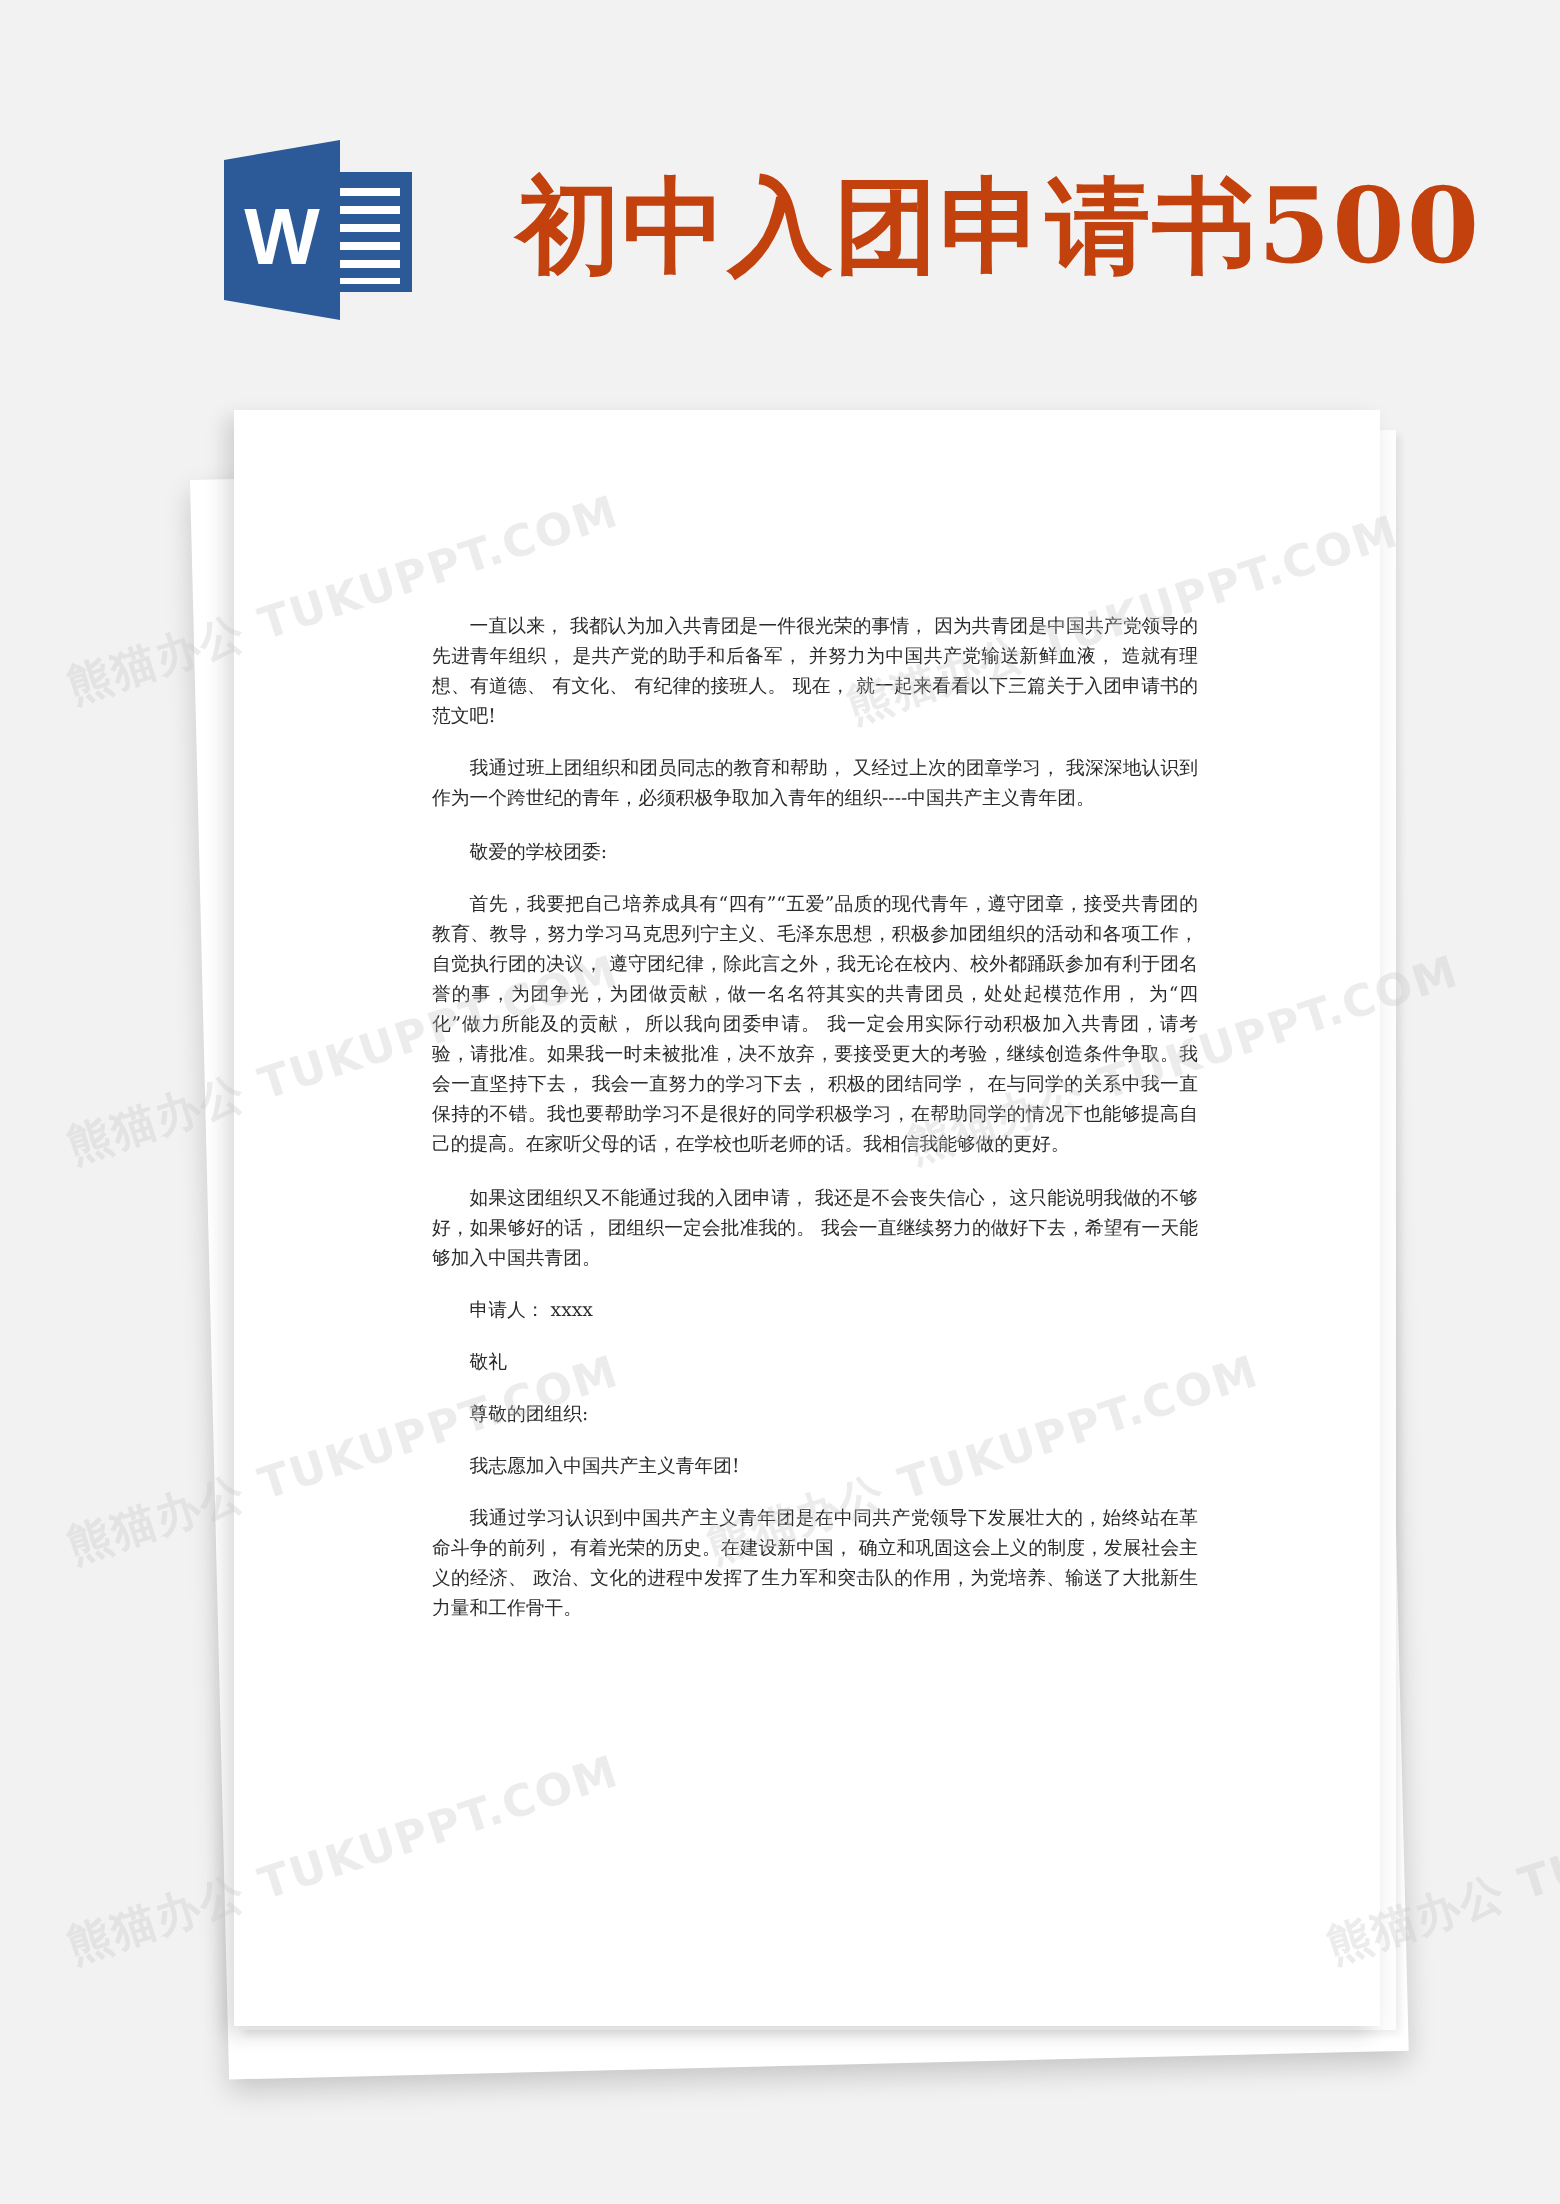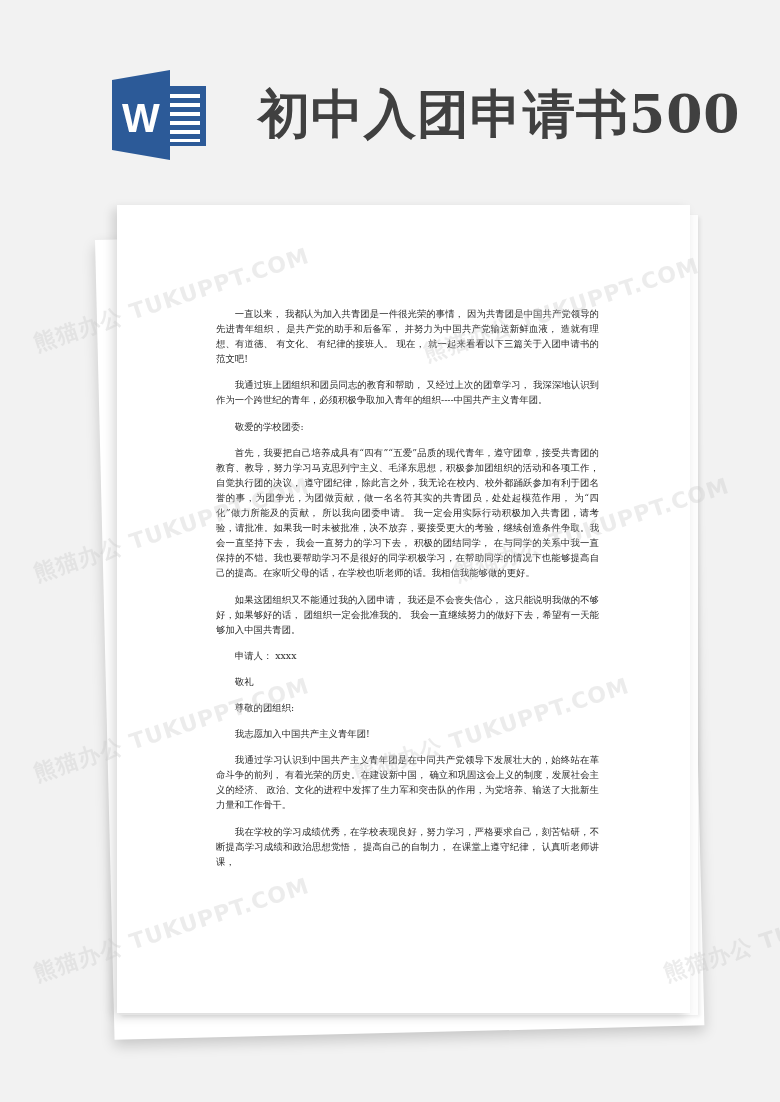--- a/index.html
+++ b/index.html
@@ -6,21 +6,21 @@
   body {
     width:780px; height:1102px; overflow:hidden; position:relative;
     background:#f2f2f2;
     font-family:"DejaVu Serif", serif;
   }
   .header { position:absolute; left:0; top:0; width:780px; height:180px; }
   .word-icon { position:absolute; left:106px; top:66px; width:104px; height:98px; }
   .doc-title {
     position:absolute; left:258px; top:74px; height:80px; line-height:80px;
     font-family:"DejaVu Serif", serif; font-weight:bold;
-    font-size:52px; color:#404040; letter-spacing:1px; white-space:nowrap;
+    font-size:52px; color:#c2410c; letter-spacing:1px; white-space:nowrap;
   }
   .back-page {
     position:absolute; left:95px; top:240px; width:590px; height:800px;
     background:#fff;
     transform:rotate(-1.4deg); transform-origin:0 0;
     box-shadow:0 6px 14px rgba(0,0,0,0.18);
   }
   .back-page-2 {
     position:absolute; left:120px; top:215px; width:578px; height:800px;
     background:#fdfdfd; box-shadow:2px 2px 4px rgba(0,0,0,0.08);
@@ -72,21 +72,20 @@
     <p>一直以来， 我都认为加入共青团是一件很光荣的事情， 因为共青团是中国共产党领导的先进青年组织， 是共产党的助手和后备军， 并努力为中国共产党输送新鲜血液， 造就有理想、有道德、 有文化、 有纪律的接班人。 现在， 就一起来看看以下三篇关于入团申请书的范文吧!</p>
     <p>我通过班上团组织和团员同志的教育和帮助， 又经过上次的团章学习， 我深深地认识到作为一个跨世纪的青年，必须积极争取加入青年的组织----中国共产主义青年团。</p>
     <p>敬爱的学校团委:</p>
     <p>首先，我要把自己培养成具有“四有”“五爱”品质的现代青年，遵守团章，接受共青团的教育、教导，努力学习马克思列宁主义、毛泽东思想，积极参加团组织的活动和各项工作，自觉执行团的决议， 遵守团纪律，除此言之外，我无论在校内、校外都踊跃参加有利于团名誉的事，为团争光，为团做贡献，做一名名符其实的共青团员，处处起模范作用， 为“四化”做力所能及的贡献， 所以我向团委申请。 我一定会用实际行动积极加入共青团，请考验，请批准。如果我一时未被批准，决不放弃，要接受更大的考验，继续创造条件争取。我会一直坚持下去， 我会一直努力的学习下去， 积极的团结同学， 在与同学的关系中我一直保持的不错。我也要帮助学习不是很好的同学积极学习，在帮助同学的情况下也能够提高自己的提高。在家听父母的话，在学校也听老师的话。我相信我能够做的更好。</p>
     <p>如果这团组织又不能通过我的入团申请， 我还是不会丧失信心， 这只能说明我做的不够好，如果够好的话， 团组织一定会批准我的。 我会一直继续努力的做好下去，希望有一天能够加入中国共青团。</p>
     <p>申请人： xxxx</p>
     <p>敬礼</p>
     <p>尊敬的团组织:</p>
     <p>我志愿加入中国共产主义青年团!</p>
     <p>我通过学习认识到中国共产主义青年团是在中同共产党领导下发展壮大的，始终站在革命斗争的前列， 有着光荣的历史。在建设新中国， 确立和巩固这会上义的制度，发展社会主义的经济、 政治、文化的进程中发挥了生力军和突击队的作用，为党培养、输送了大批新生力量和工作骨干。</p>
-    <p>我在学校的学习成绩优秀，在学校表现良好，努力学习，严格要求自己，刻苦钻研，不断提高学习成绩和政治思想觉悟， 提高自己的自制力， 在课堂上遵守纪律， 认真听老师讲课，</p>
   </div>
 </div>
 
 <div class="watermark" style="left:30px;top:330px;">熊猫办公 TUKUPPT.COM</div>
 <div class="watermark" style="left:420px;top:340px;">熊猫办公 TUKUPPT.COM</div>
 <div class="watermark" style="left:30px;top:560px;">熊猫办公 TUKUPPT.COM</div>
 <div class="watermark" style="left:450px;top:560px;">熊猫办公 TUKUPPT.COM</div>
 <div class="watermark" style="left:30px;top:760px;">熊猫办公 TUKUPPT.COM</div>
 <div class="watermark" style="left:350px;top:760px;">熊猫办公 TUKUPPT.COM</div>
 <div class="watermark" style="left:30px;top:960px;">熊猫办公 TUKUPPT.COM</div>

